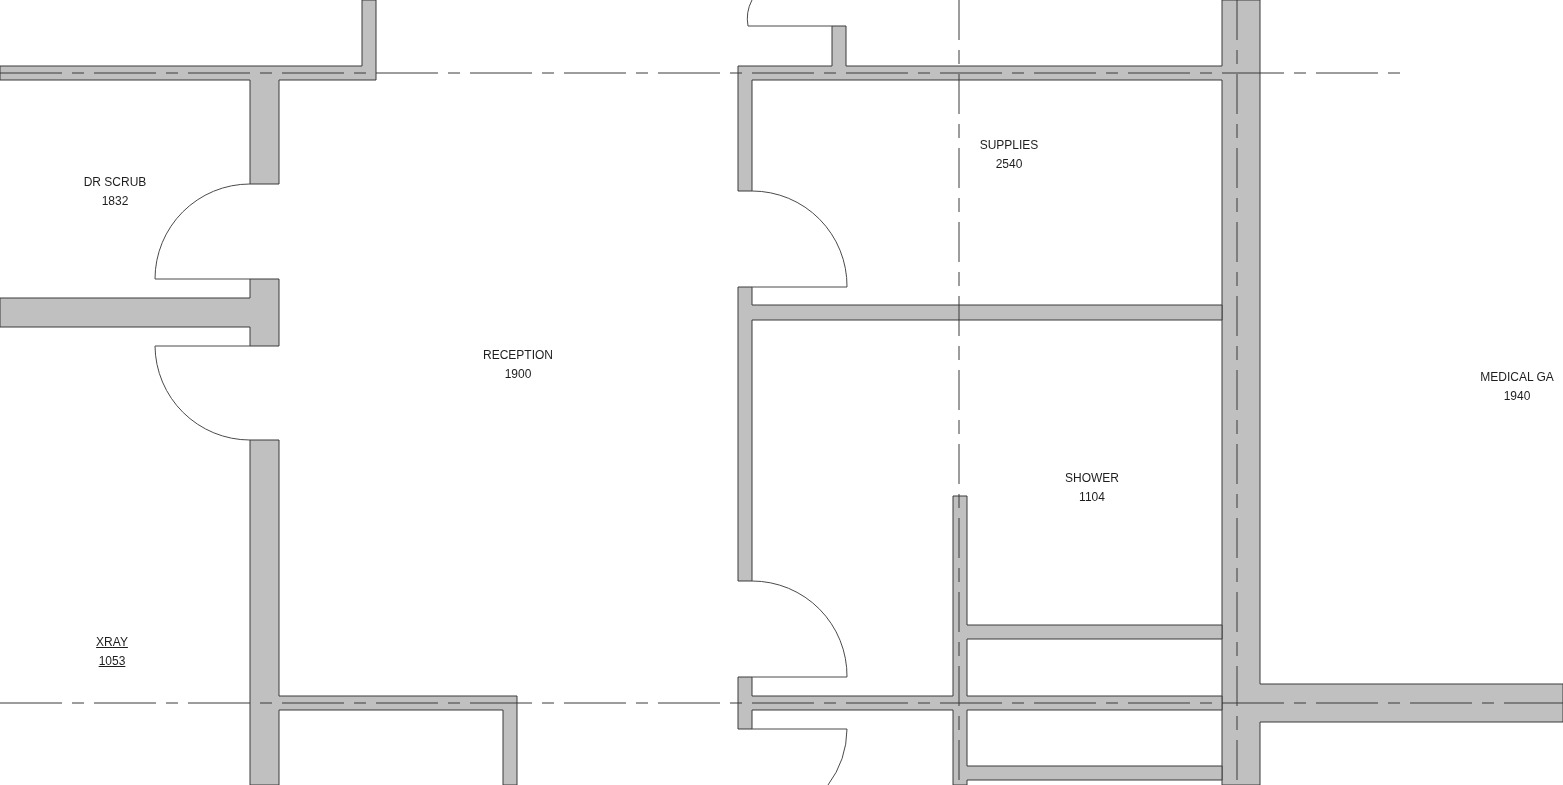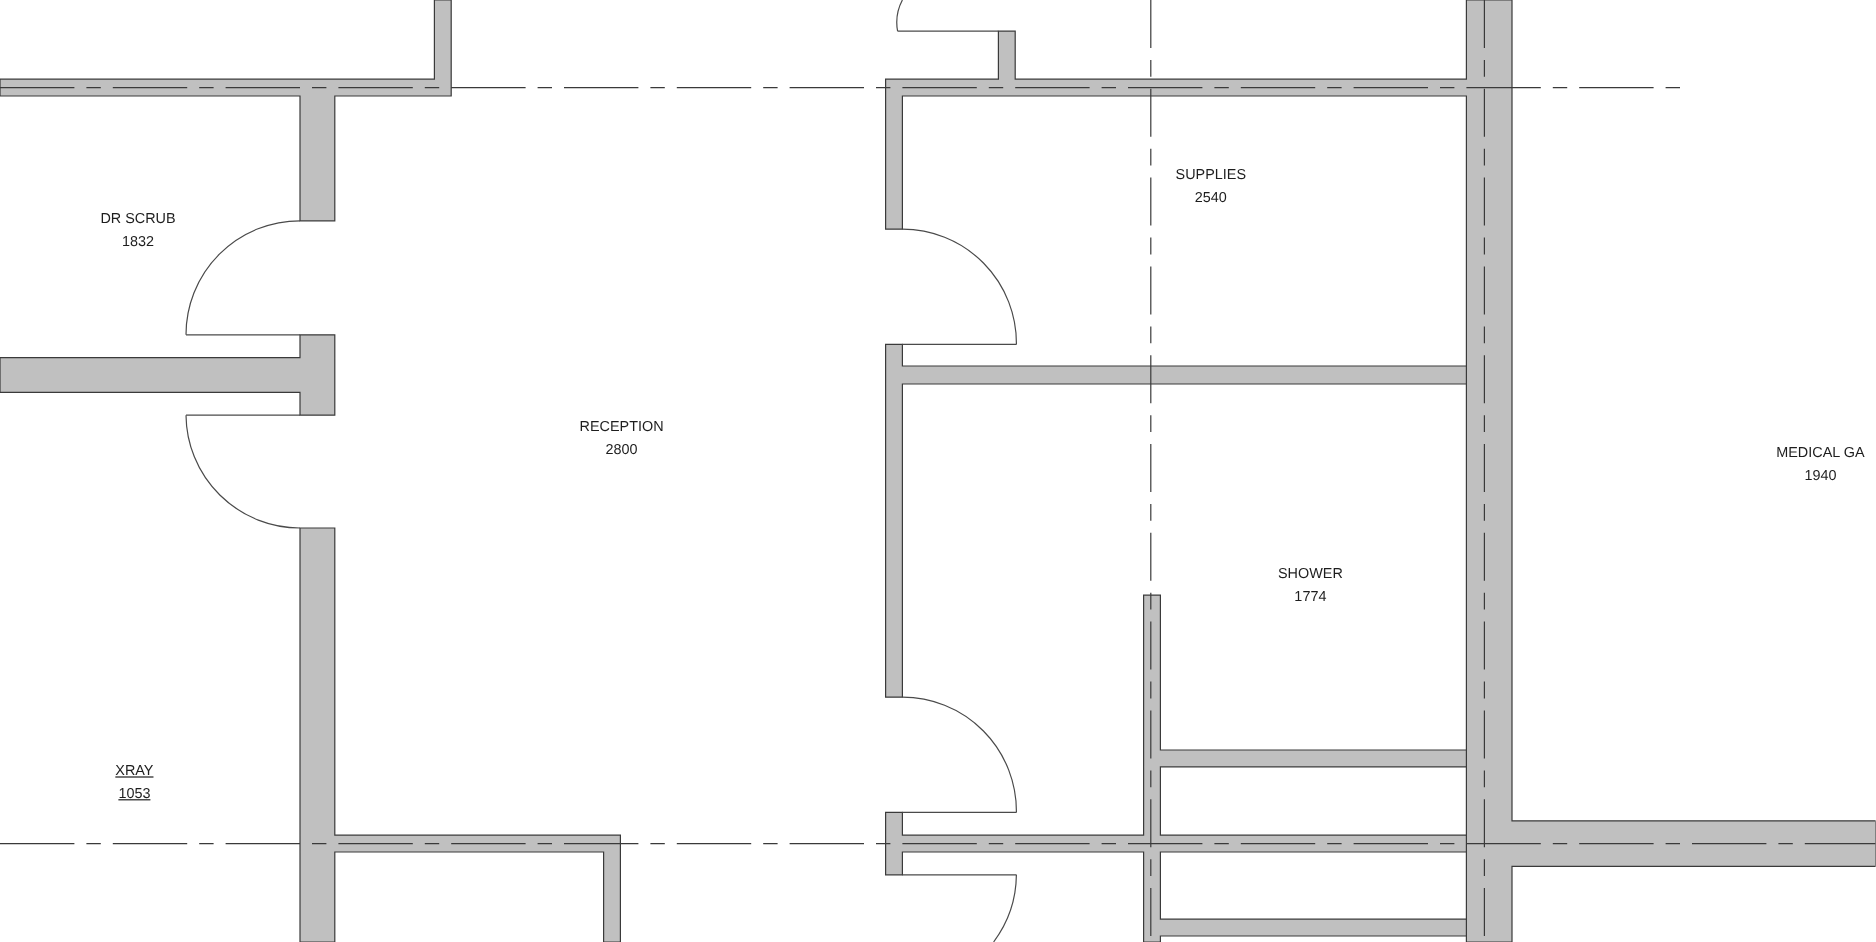--- a/index.html
+++ b/index.html
@@ -62,34 +62,34 @@
   </g>
 </svg>
 
 <div class="room-label" style="left:115px; top:173px;">
   <span>DR SCRUB</span>
   <span>1832</span>
 </div>
 
 <div class="room-label" style="left:518px; top:346px;">
   <span>RECEPTION</span>
-  <span>2800</span>
+  <span>1900</span>
 </div>
 
 <div class="room-label" style="left:112px; top:633px;text-decoration:underline;">
   <span>XRAY</span>
   <span>1053</span>
 </div>
 
 <div class="room-label" style="left:1009px; top:136px;">
   <span>SUPPLIES</span>
   <span>2540</span>
 </div>
 
 <div class="room-label" style="left:1068px; top:469px;margin-left:24px;">
   <span>SHOWER</span>
-  <span>1774</span>
+  <span>1104</span>
 </div>
 
 <div class="room-label" style="left:1517px; top:368px;">
   <span>MEDICAL GA</span>
   <span>1940</span>
 </div>
 
 </body></html>

